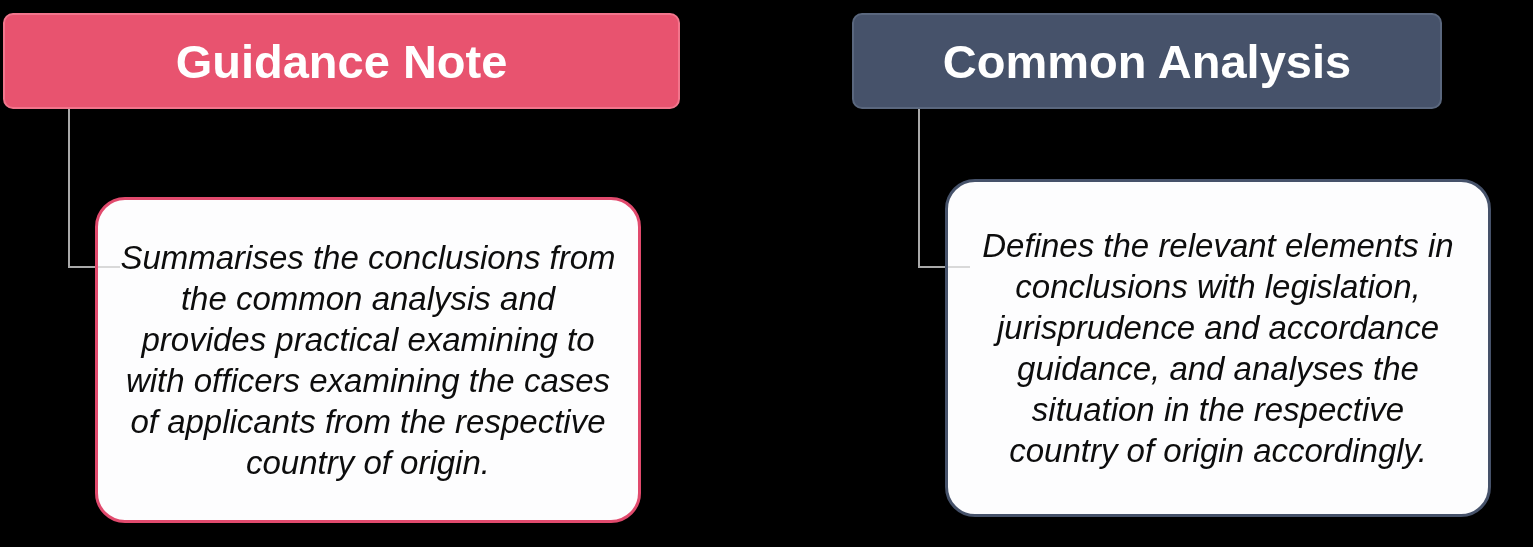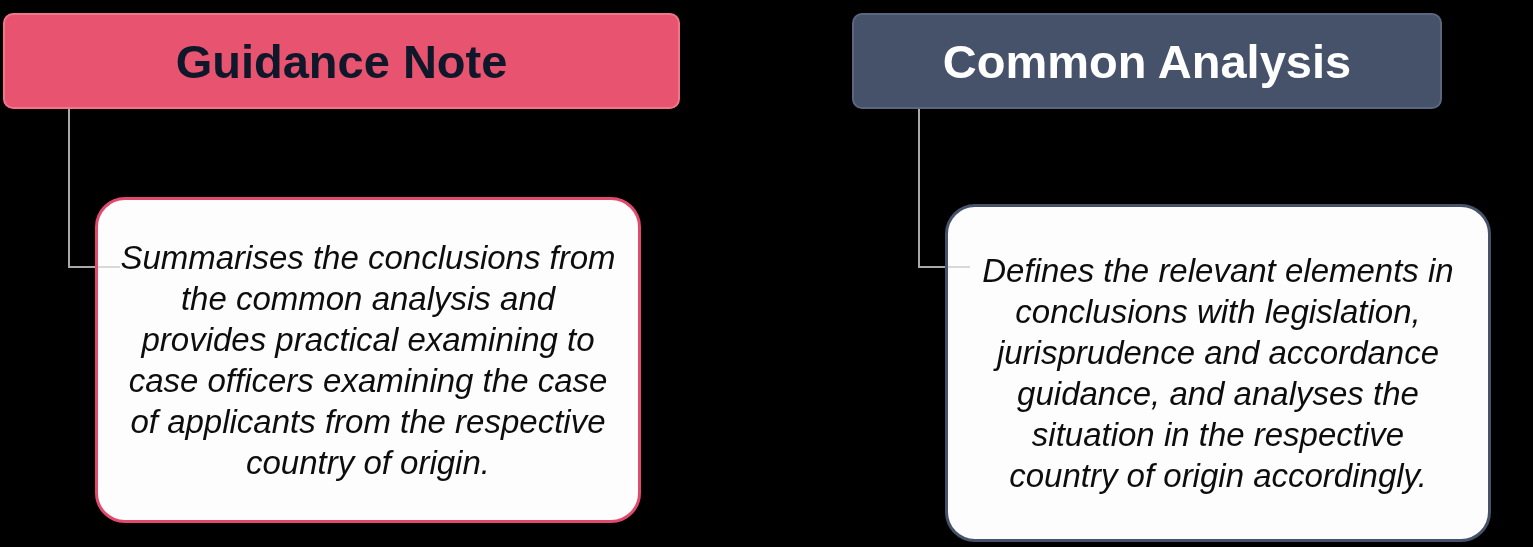--- a/index.html
+++ b/index.html
@@ -69,47 +69,47 @@
     box-sizing: border-box;
     background: #fdfdfe;
     display: flex;
     flex-direction: column;
     align-items: center;
     justify-content: center;
     z-index: 2;
     padding: 10px 16px;
   }
   .card-left  { left: 95px;  top: 197px; height: 326px; }
-  .card-right { left: 945px; top: 204px; height: 338px; }
+  .card-right { left: 945px; top: 179px; height: 338px; }
   .card-line {
     font-style: italic;
     font-size: 33px;
     line-height: 41px;
     color: #0d0d0d;
     text-align: center;
     white-space: nowrap;
   }
 </style>
 </head>
 <body>
 
 <div class="stage">
 
   <div class="header header-left" style="background-color: rgb(232, 83, 111); border-color: rgb(242, 117, 140);">
-    <span class="header-label" style="color: #0f172a;">Guidance Note</span>
+    <span class="header-label" style="color: #ffffff;">Guidance Note</span>
   </div>
 
   <div class="connector vline vline-left" style="background-color: rgb(169, 169, 169);"></div>
   <div class="connector hline hline-left" style="background-color: rgb(169, 169, 169);"></div>
 
   <div class="card card-left" style="border-color: rgb(225, 74, 109); background-color: rgb(253, 253, 254);">
     <div class="card-line">Summarises the conclusions from</div>
     <div class="card-line">the common analysis and</div>
     <div class="card-line">provides practical examining to</div>
-    <div class="card-line">case officers examining the case</div>
+    <div class="card-line">with officers examining the cases</div>
     <div class="card-line">of applicants from the respective</div>
     <div class="card-line">country of origin.</div>
   </div>
   <div class="hline-inner hline-inner-left"></div>
 
   <div class="header header-right" style="background-color: rgb(70, 82, 106); border-color: rgb(90, 103, 126);">
     <span class="header-label" style="color: rgb(255, 255, 255);">Common Analysis</span>
   </div>
 
   <div class="connector vline vline-right" style="background-color: rgb(169, 169, 169);"></div>

